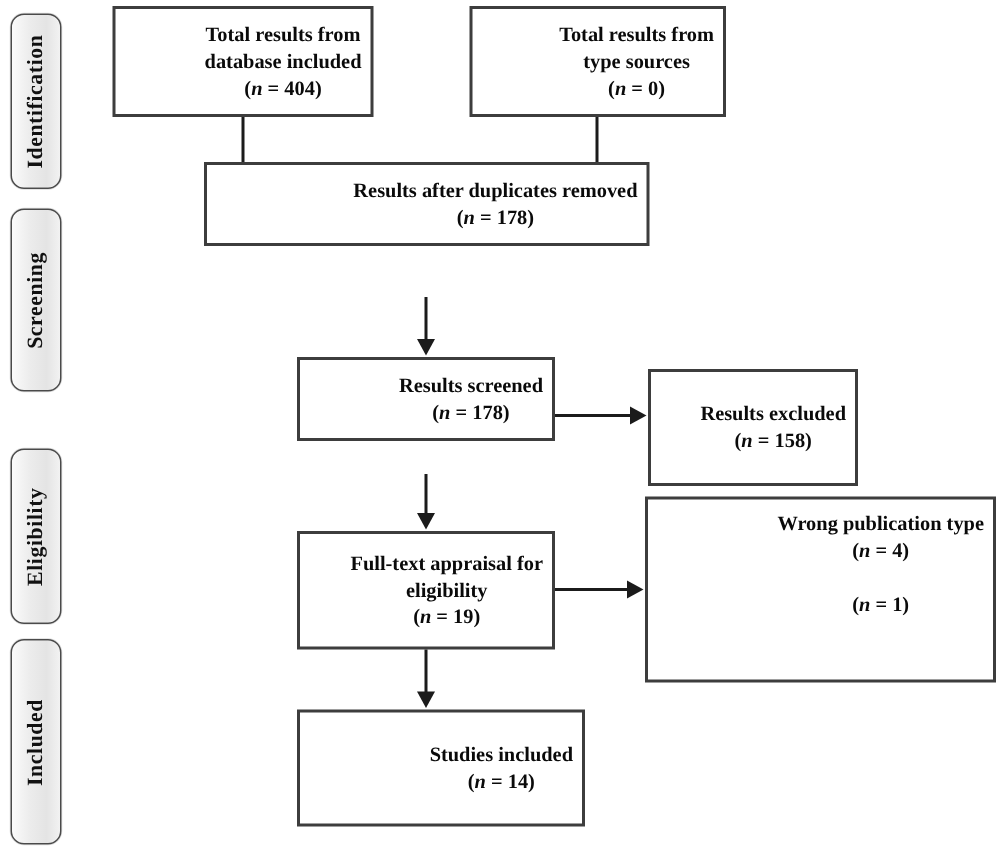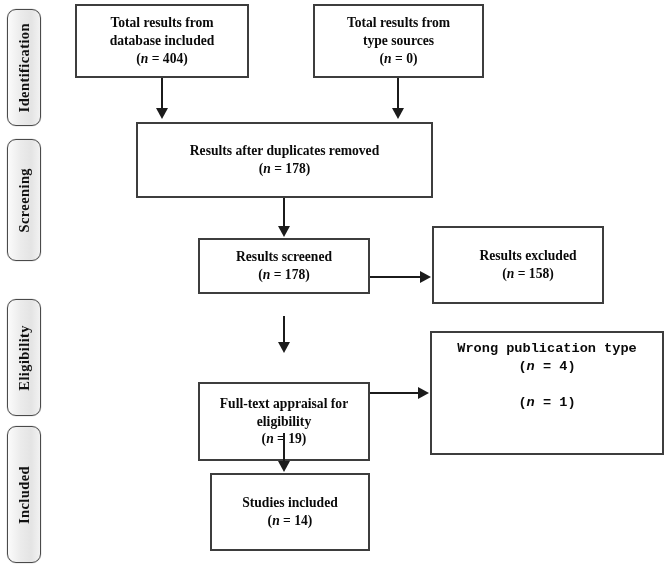--- a/index.html
+++ b/index.html
@@ -44,33 +44,33 @@
     line-height: 1;
   }
 
   
   .node {
     position: absolute;
     box-sizing: border-box;
     border: 2px solid #3d3d3d;
     background: #ffffff;
     display: flex;
-    justify-content: center;
+    justify-content: flex-end;
     text-align: center;
   }
   .node.center { align-items: center; }
   .node.top    { align-items: flex-start; }
   .node-text {
     font-size: 13.6px;
     font-weight: bold;
     color: #0a0a0a;
     line-height: 1.32;
     padding: 0 6px;
   }
-  .node.top .node-text { padding-top: 7px; font-family: Liberation Mono, monospace; }
+  .node.top .node-text { padding-top: 7px; }
   .node-text i {
     font-style: italic;
     font-weight: bold;
   }
 
   
   .vline, .hline {
     position: absolute;
     background: #1b1b1b;
   }
@@ -130,51 +130,51 @@
       <span>(<i>n</i> = 0)</span>
     </div>
   </div>
 
   <div class="vline" style="left:161px; top:78px; height:32px;"></div>
   <div class="arrow-down" style="left:156px; top:108px;"></div>
 
   <div class="vline" style="left:397px; top:78px; height:32px;"></div>
   <div class="arrow-down" style="left:392px; top:108px;"></div>
 
-  <div class="node center" style="left:136px; top:122px; width:297px; height:76px;">
+  <div class="node center" style="left:136px; top:108px; width:297px; height:56px;">
     <div class="node-text">
       <span>Results after duplicates removed</span><br>
       <span>(<i>n</i> = 178)</span>
     </div>
   </div>
 
   <div class="vline" style="left:283px; top:198px; height:30px;"></div>
   <div class="arrow-down" style="left:278px; top:226px;"></div>
 
   <div class="node center" style="left:198px; top:238px; width:172px; height:56px;">
     <div class="node-text">
       <span>Results screened</span><br>
       <span>(<i>n</i> = 178)</span>
     </div>
   </div>
 
   <div class="hline" style="left:370px; top:276px; width:52px;"></div>
   <div class="arrow-right" style="left:420px; top:271px;"></div>
 
-  <div class="node center" style="left:432px; top:226px; width:172px; height:78px;padding-left:20px;">
+  <div class="node center" style="left:432px; top:246px; width:140px; height:78px;padding-left:20px;">
     <div class="node-text">
       <span>Results excluded</span><br>
       <span>(<i>n</i> = 158)</span>
     </div>
   </div>
 
   <div class="vline" style="left:283px; top:316px; height:28px;"></div>
   <div class="arrow-down" style="left:278px; top:342px;"></div>
 
-  <div class="node center" style="left:198px; top:354px; width:172px; height:79px;margin-top:28px;">
+  <div class="node center" style="left:198px; top:354px; width:172px; height:79px;">
     <div class="node-text">
       <span>Full-text appraisal for</span><br>
       <span>eligibility</span><br>
       <span>(<i>n</i> = 19)</span>
     </div>
   </div>
 
   <div class="hline" style="left:370px; top:392px; width:50px;"></div>
   <div class="arrow-right" style="left:418px; top:387px;"></div>
 
@@ -183,20 +183,20 @@
       <span>Wrong publication type</span><br>
       <span>(<i>n</i> = 4)</span><br>
       <br>
       <span>(<i>n</i> = 1)</span>
     </div>
   </div>
 
   <div class="vline" style="left:283px; top:433px; height:30px;"></div>
   <div class="arrow-down" style="left:278px; top:461px;"></div>
 
-  <div class="node center" style="left:198px; top:473px; width:160px; height:78px;margin-left:12px;">
+  <div class="node center" style="left:198px; top:473px; width:192px; height:78px;">
     <div class="node-text">
       <span>Studies included</span><br>
       <span>(<i>n</i> = 14)</span>
     </div>
   </div>
 
 </div>
 
 </body></html>

